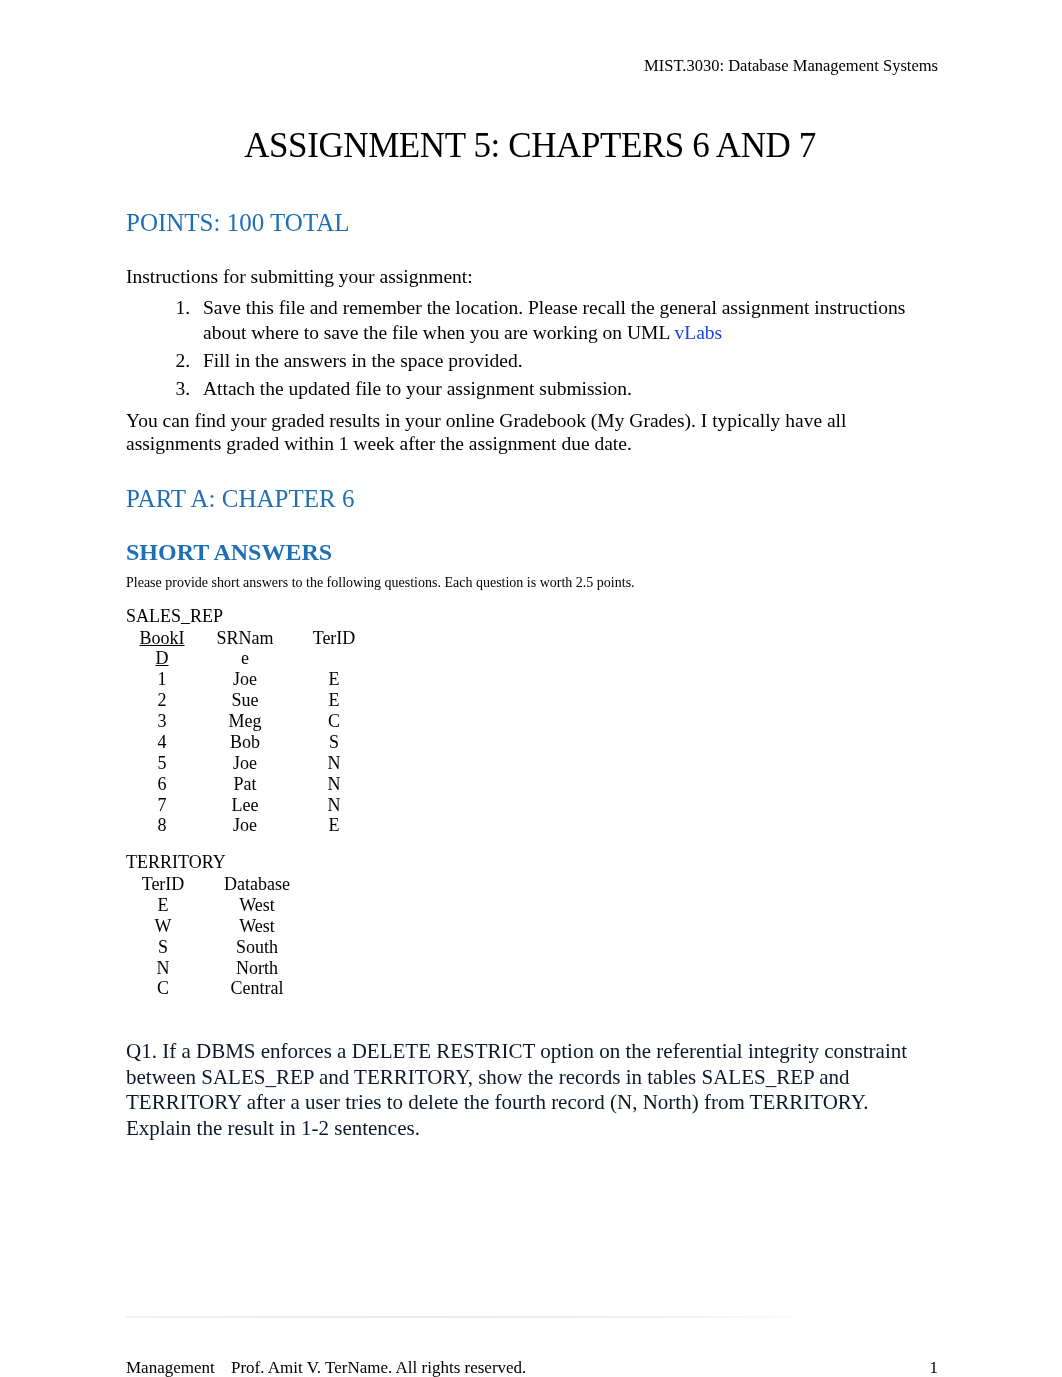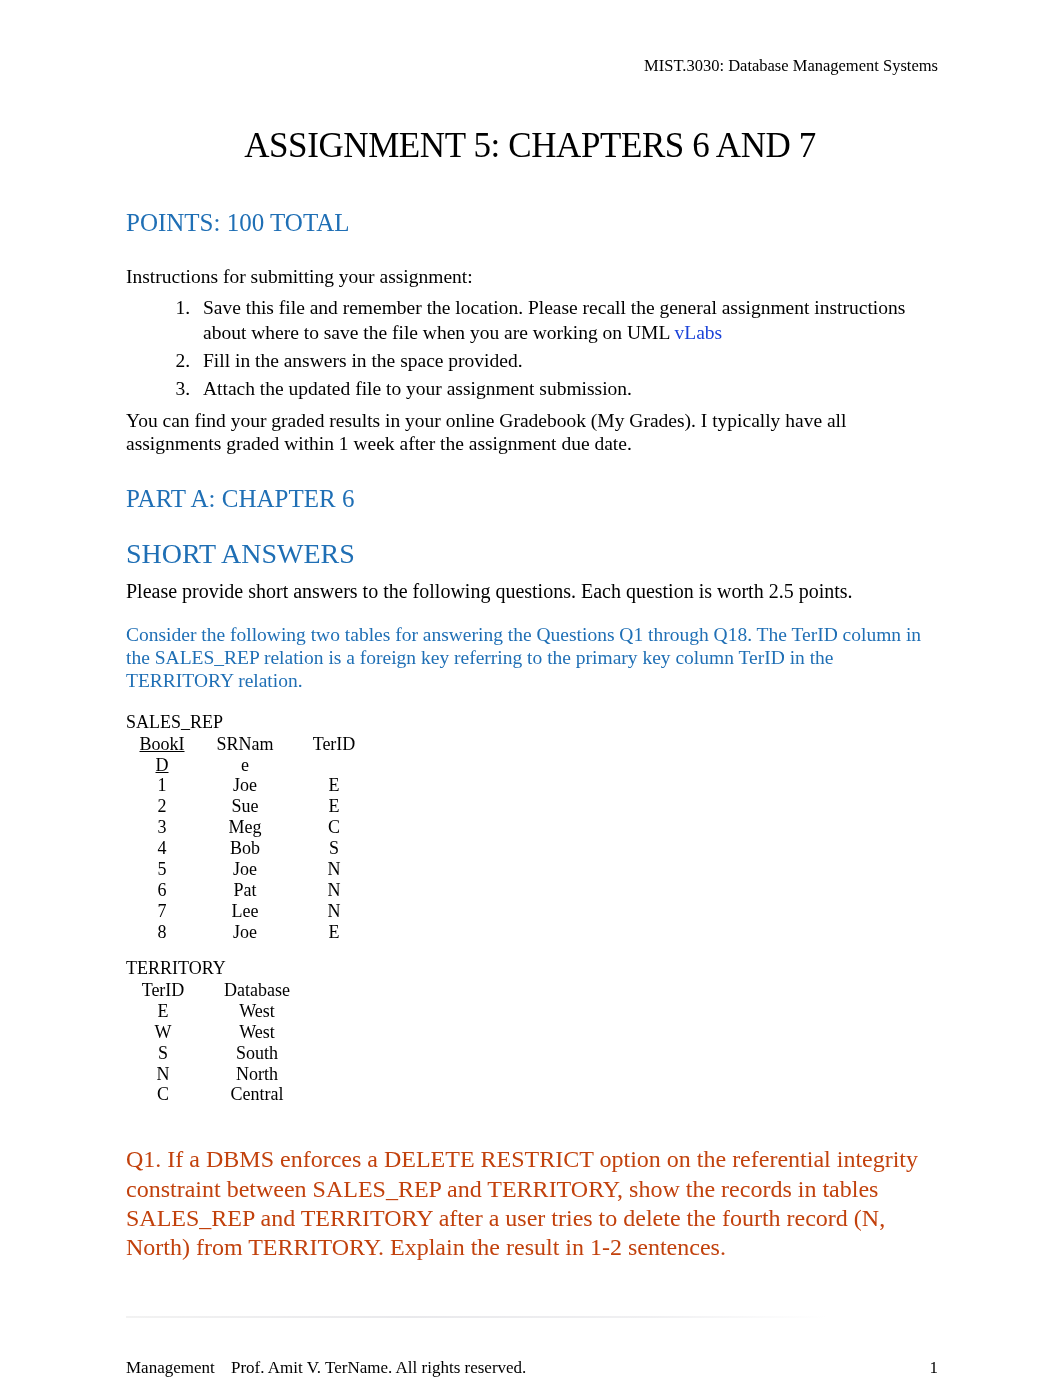--- a/index.html
+++ b/index.html
@@ -102,30 +102,30 @@
     font-size: 25px;
     font-weight: normal;
     line-height: 1.1;
     margin: 30px 0 0 0;
     white-space: nowrap;
   }
   h2.part-heading .sc { font-variant: small-caps; }
 
   h3.sub-heading {
     color: #1F6FB5;
-    font-size: 28px;
-    font-weight: normal;
+    font-size: 24px;
+    font-weight: bold;
     font-variant: small-caps;
     line-height: 1.1;
     margin: 26px 0 0 0;
     letter-spacing: 0px;
   }
 
   .short-ans-intro {
-    font-size: 20px;
+    font-size: 14px;
     line-height: 1.2;
     margin-top: 10px;
     color: #000;
   }
 
   .blue-para {
     color: #1F6FB5;
     font-size: 19.5px;
     line-height: 1.18;
     margin-top: 1px;
@@ -161,22 +161,22 @@
 
   table.territory th.t0 { width: 62px; }
   table.territory th.t1 { width: 102px; }
   table.territory td.t0 { width: 62px; }
   table.territory td.t1 { width: 102px; }
 
   .hdr-wrap { display: block; }
   .hdr-wrap .line2 { display: block; }
 
   .q-block {
-    color: #c2410c;
-    font-size: 24px;
+    color: #0f172a;
+    font-size: 21px;
     line-height: 1.22;
     margin-top: 40px;
   }
 
   
   .footer-rule {
     position: absolute;
     left: 126px;
     top: 1316px;
     width: 700px;
@@ -236,21 +236,20 @@
     <p class="body-text para-block">You can find your graded results in your online Gradebook (My Grades). I typically have all assignments graded within 1 week after the assignment due date.</p>
 
     <h2 class="part-heading">
       <span>PART A: </span><span class="sc">CHAPTER 6</span>
     </h2>
 
     <h3 class="sub-heading">SHORT ANSWERS</h3>
 
     <p class="short-ans-intro">Please provide short answers to the following questions. Each question is worth 2.5 points.</p>
 
-    <p class="blue-para">Consider the following two tables for answering the Questions Q1  through Q18. The TerID column in the SALES_REP relation is a foreign key referring to the primary key column TerID in the TERRITORY relation.</p>
 
     <div class="tbl-wrap">
       <div class="tbl-name">SALES_REP</div>
       <table class="data sales-rep">
         <thead>
           <tr>
             <th class="c0">
               <span class="hdr-wrap">
                 <span>BookI</span>
                 <span class="line2">D</span>

